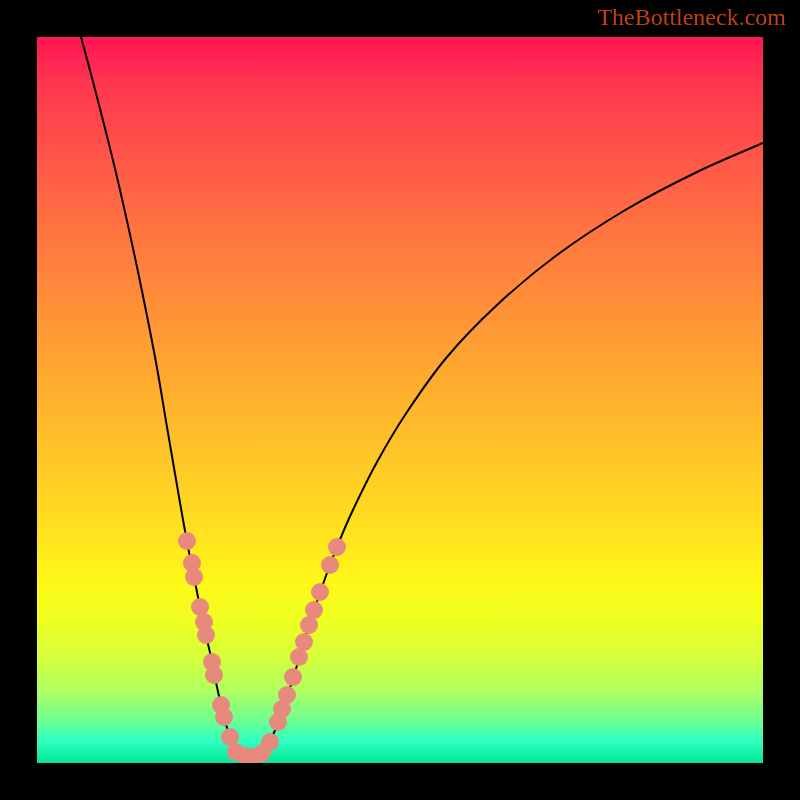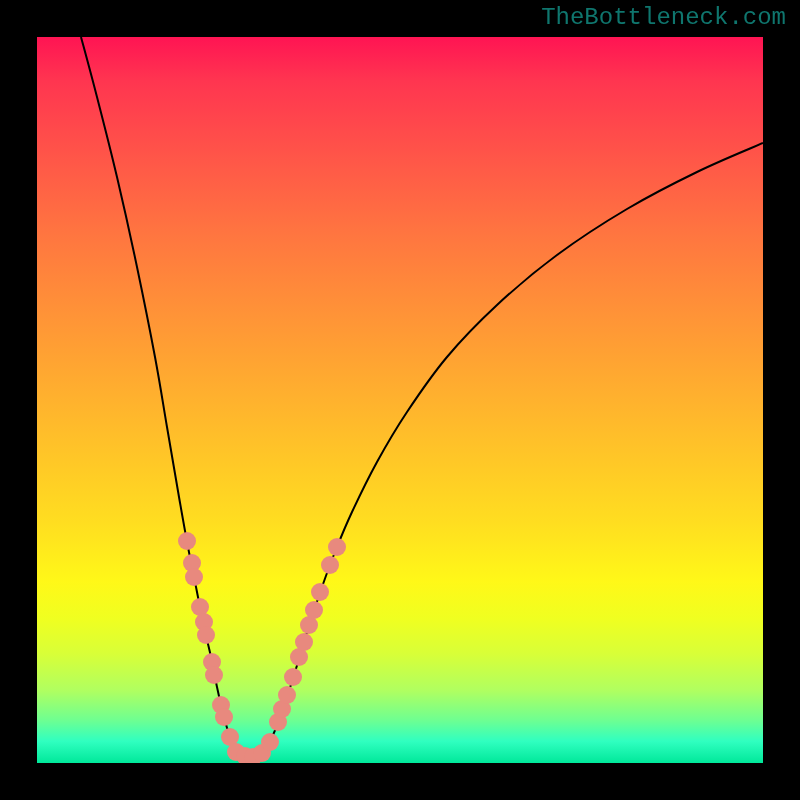--- a/index.html
+++ b/index.html
@@ -7,23 +7,23 @@
   .container {
     width: 800px;
     height: 800px;
     background: #000;
     position: relative;
   }
   .watermark {
     position: absolute;
     top: 4px;
     right: 14px;
-    font-family: Liberation Mono, monospace;
+    font-family: Liberation Serif, serif;
     font-size: 24px;
-    color: #0f766e;
+    color: #c2410c;
     z-index: 10;
     font-weight: 500;
   }
   .plot-area {
     position: absolute;
     left: 37px;
     top: 37px;
     width: 726px;
     height: 726px;
     background: linear-gradient(to bottom,

